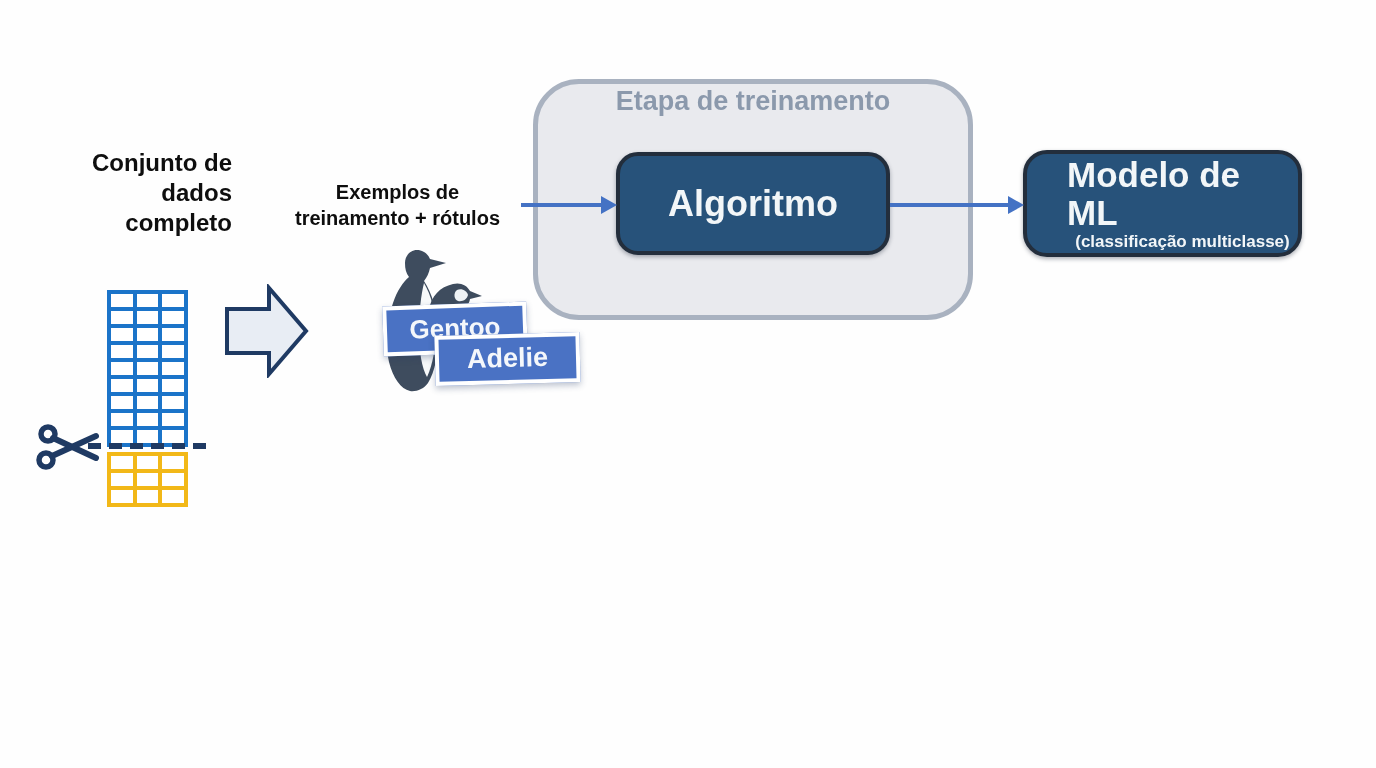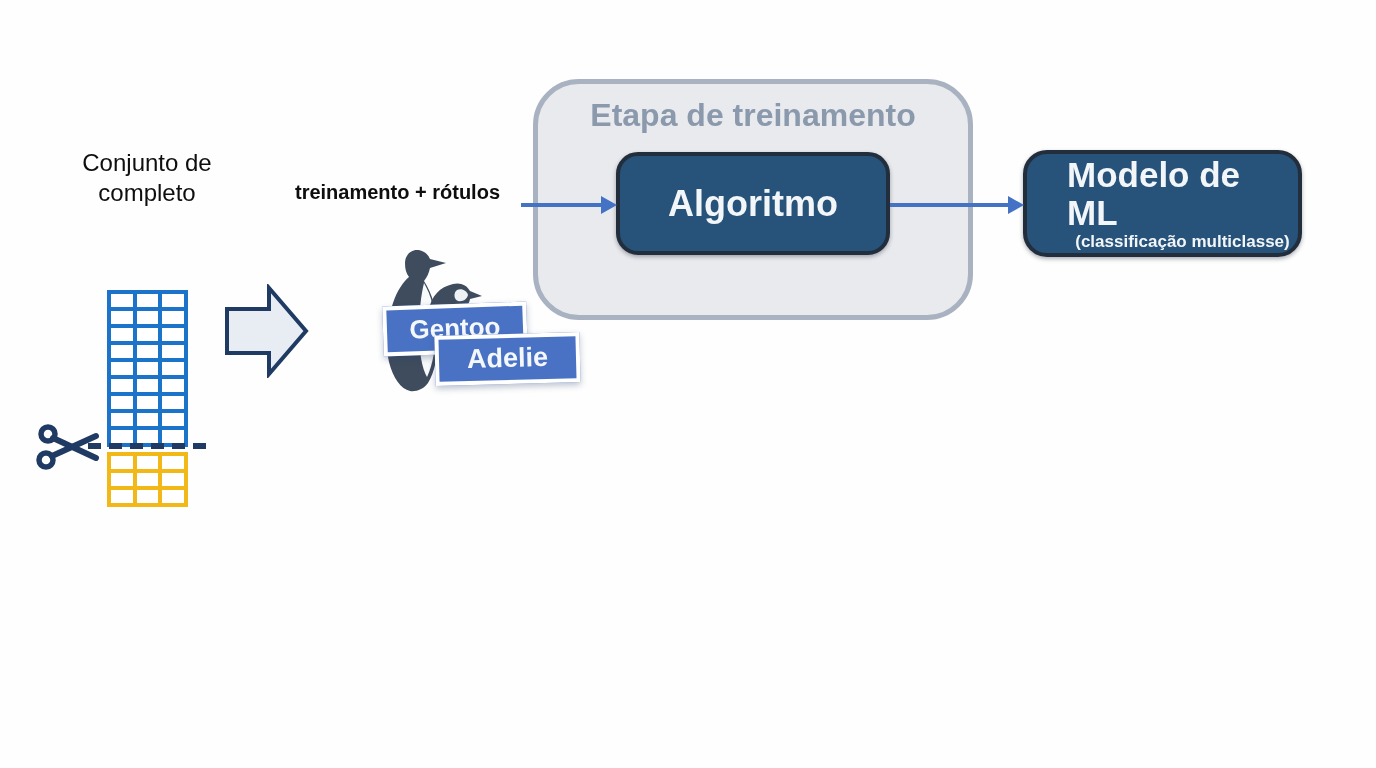--- a/index.html
+++ b/index.html
@@ -2,22 +2,22 @@
 <html style="--accent_blue: #4472c4; --navy_box: #27527a; --navy_box_border: #232e3c; --table_blue: #1b74c9; --table_yellow: #f2b818; --dark_navy: #1f3a63; --container_fill: #e9eaee; --container_border: #a9b2c0; --container_title: #8b99ac; --banner_blue: #4a72c4; --penguin_dark: #3e4c5e;"><head>
 <meta charset="utf-8">
 <style>
   html,body{margin:0;padding:0;}
   body{background:#ffffff;font-family:"Liberation Sans",sans-serif;}
   #stage{position:relative;width:1376px;height:768px;background:#fefefe;overflow:hidden;}
 
   .abs{position:absolute;}
 
   
-  .dataset-label{left:62px;top:148px;width:170px;text-align:center;
-    font-size:24px;line-height:30px;font-weight:normal;color:#0e0e0e;}
+  .dataset-label{left:62px;top:148px;width:170px;text-align:right;
+    font-size:24px;line-height:30px;font-weight:bold;color:#0e0e0e;}
   .dataset-label span{display:block;}
 
   
   .data-grid{display:grid;gap:4px;padding:4px;box-sizing:border-box;}
   .table-train{left:107px;top:290px;width:81px;height:157px;background:var(--table_blue,#1b74c9);}
   .table-test{left:107px;top:452px;width:81px;height:55px;background:var(--table_yellow,#f2b818);}
   .data-grid .cell{background:#ffffff;}
 
   
   .cut-line{left:88px;top:443px;width:120px;height:6px;z-index:5;
@@ -42,22 +42,22 @@
     box-shadow:0 3px 6px rgba(40,60,100,.30);}
   .banner-gentoo{left:383px;top:304px;width:144px;height:50px;line-height:41px;
     font-size:26px;transform:rotate(-2deg);z-index:2;}
   .banner-adelie{left:435px;top:334px;width:145px;height:50px;line-height:41px;
     font-size:27px;transform:rotate(-1.5deg);z-index:3;}
 
   
   .stage-box{left:533px;top:79px;width:440px;height:241px;box-sizing:border-box;
     background:var(--container_fill,#e9eaee);border:5px solid var(--container_border,#a9b2c0);
     border-radius:46px;}
-  .stage-title{left:533px;top:97px;width:440px;text-align:center;
-    font-size:32px;font-weight:bold;color:var(--container_title,#8b99ac);z-index:2;}
+  .stage-title{left:533px;top:86px;width:440px;text-align:center;
+    font-size:27px;font-weight:bold;color:var(--container_title,#8b99ac);z-index:2;}
 
   
   .node{box-sizing:border-box;background:var(--navy_box,#27527a);
     border:4px solid var(--navy_box_border,#232e3c);border-radius:22px;color:#f2f6f8;
     display:flex;flex-direction:column;align-items:center;justify-content:center;
     box-shadow:0 2px 4px rgba(20,30,45,.35);z-index:3;}
   .node-algorithm{left:616px;top:152px;width:274px;height:103px;font-size:36px;font-weight:bold;}
   .node-model{left:1023px;top:150px;width:279px;height:107px;border-radius:24px;padding-left:40px;}
   .node-model .model-title{font-size:35px;font-weight:bold;line-height:38px;}
   .node-model .model-subtitle{font-size:17px;font-weight:bold;line-height:20px;}
@@ -71,20 +71,21 @@
   .arrow2-line{left:890px;top:203px;width:120px;}
   .arrow2-head{left:1008px;top:196px;}
 </style>
 </head>
 <body>
 
 <div id="stage">
 
   <div class="abs dataset-label">
     <span>Conjunto de</span>
+    <span>dados</span>
     <span>completo</span>
   </div>
 
   <div class="abs data-grid table-train" data-grid="diagram.dataset_table.train" style="grid-template-columns: repeat(3, 1fr); grid-template-rows: repeat(9, 1fr);">
       <div class="cell"></div>
       <div class="cell"></div>
       <div class="cell"></div>
       <div class="cell"></div>
       <div class="cell"></div>
       <div class="cell"></div>
@@ -131,20 +132,21 @@
     <path d="M17,17 L60,37" stroke="#1f3a63" stroke-width="6" stroke-linecap="round"></path>
     <path d="M16,35 L60,15" stroke="#1f3a63" stroke-width="6" stroke-linecap="round"></path>
     <circle cx="33" cy="26" r="3" fill="#1f3a63"></circle>
   </svg>
 
   <svg class="abs block-arrow" width="86" height="94" viewBox="0 0 86 94">
     <polygon points="3,25 45,25 45,4 82,47 45,90 45,69 3,69" fill="#e8edf4" stroke="#1f3a63" stroke-width="4" stroke-linejoin="miter"></polygon>
   </svg>
 
   <div class="abs examples-label">
+    <span>Exemplos de</span>
     <span>treinamento + rótulos</span>
   </div>
 
   <svg class="abs penguin-large" width="68" height="144" viewBox="0 0 68 144">
     <path d="M37,2 C43,2 48,6 50,11 L66,15 L50,20 C49,25 47,29 44,33
              C52,45 57,62 58,80 C59,102 56,122 48,135 C44,141 36,144 30,143
              C21,141 13,130 9,114 C5,96 7,72 13,55 C17,43 23,34 29,29
              C26,25 25,21 25,15 C25,8 30,2 37,2 Z" fill="#3e4c5e"></path>
     <path d="M44,35 C51,47 55,62 56,80 C56,98 53,116 47,129
              C42,121 39,103 39,84 C39,64 41,47 44,35 Z" fill="#f7f9fa"></path>

